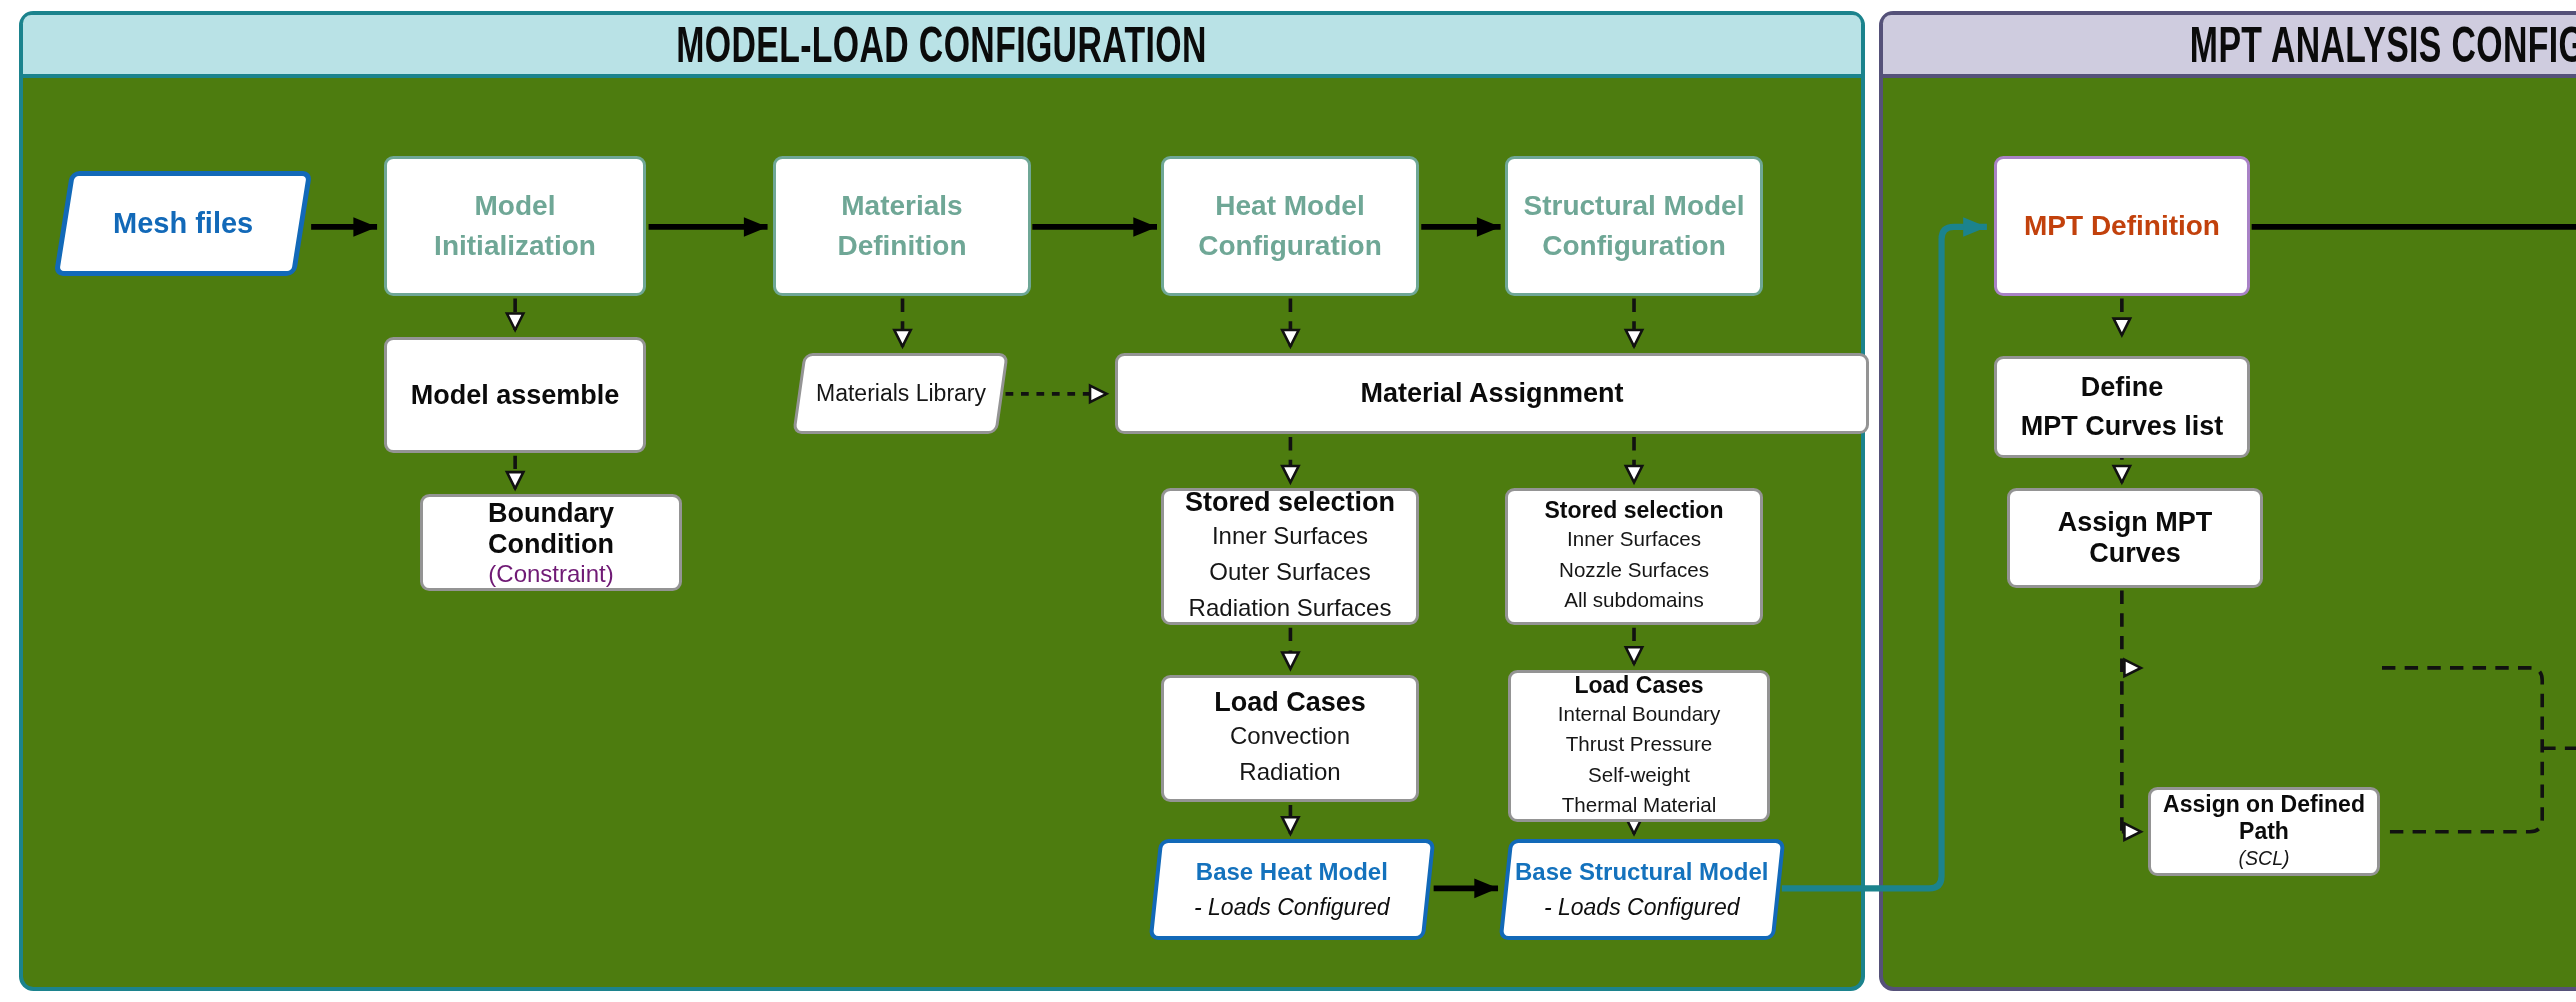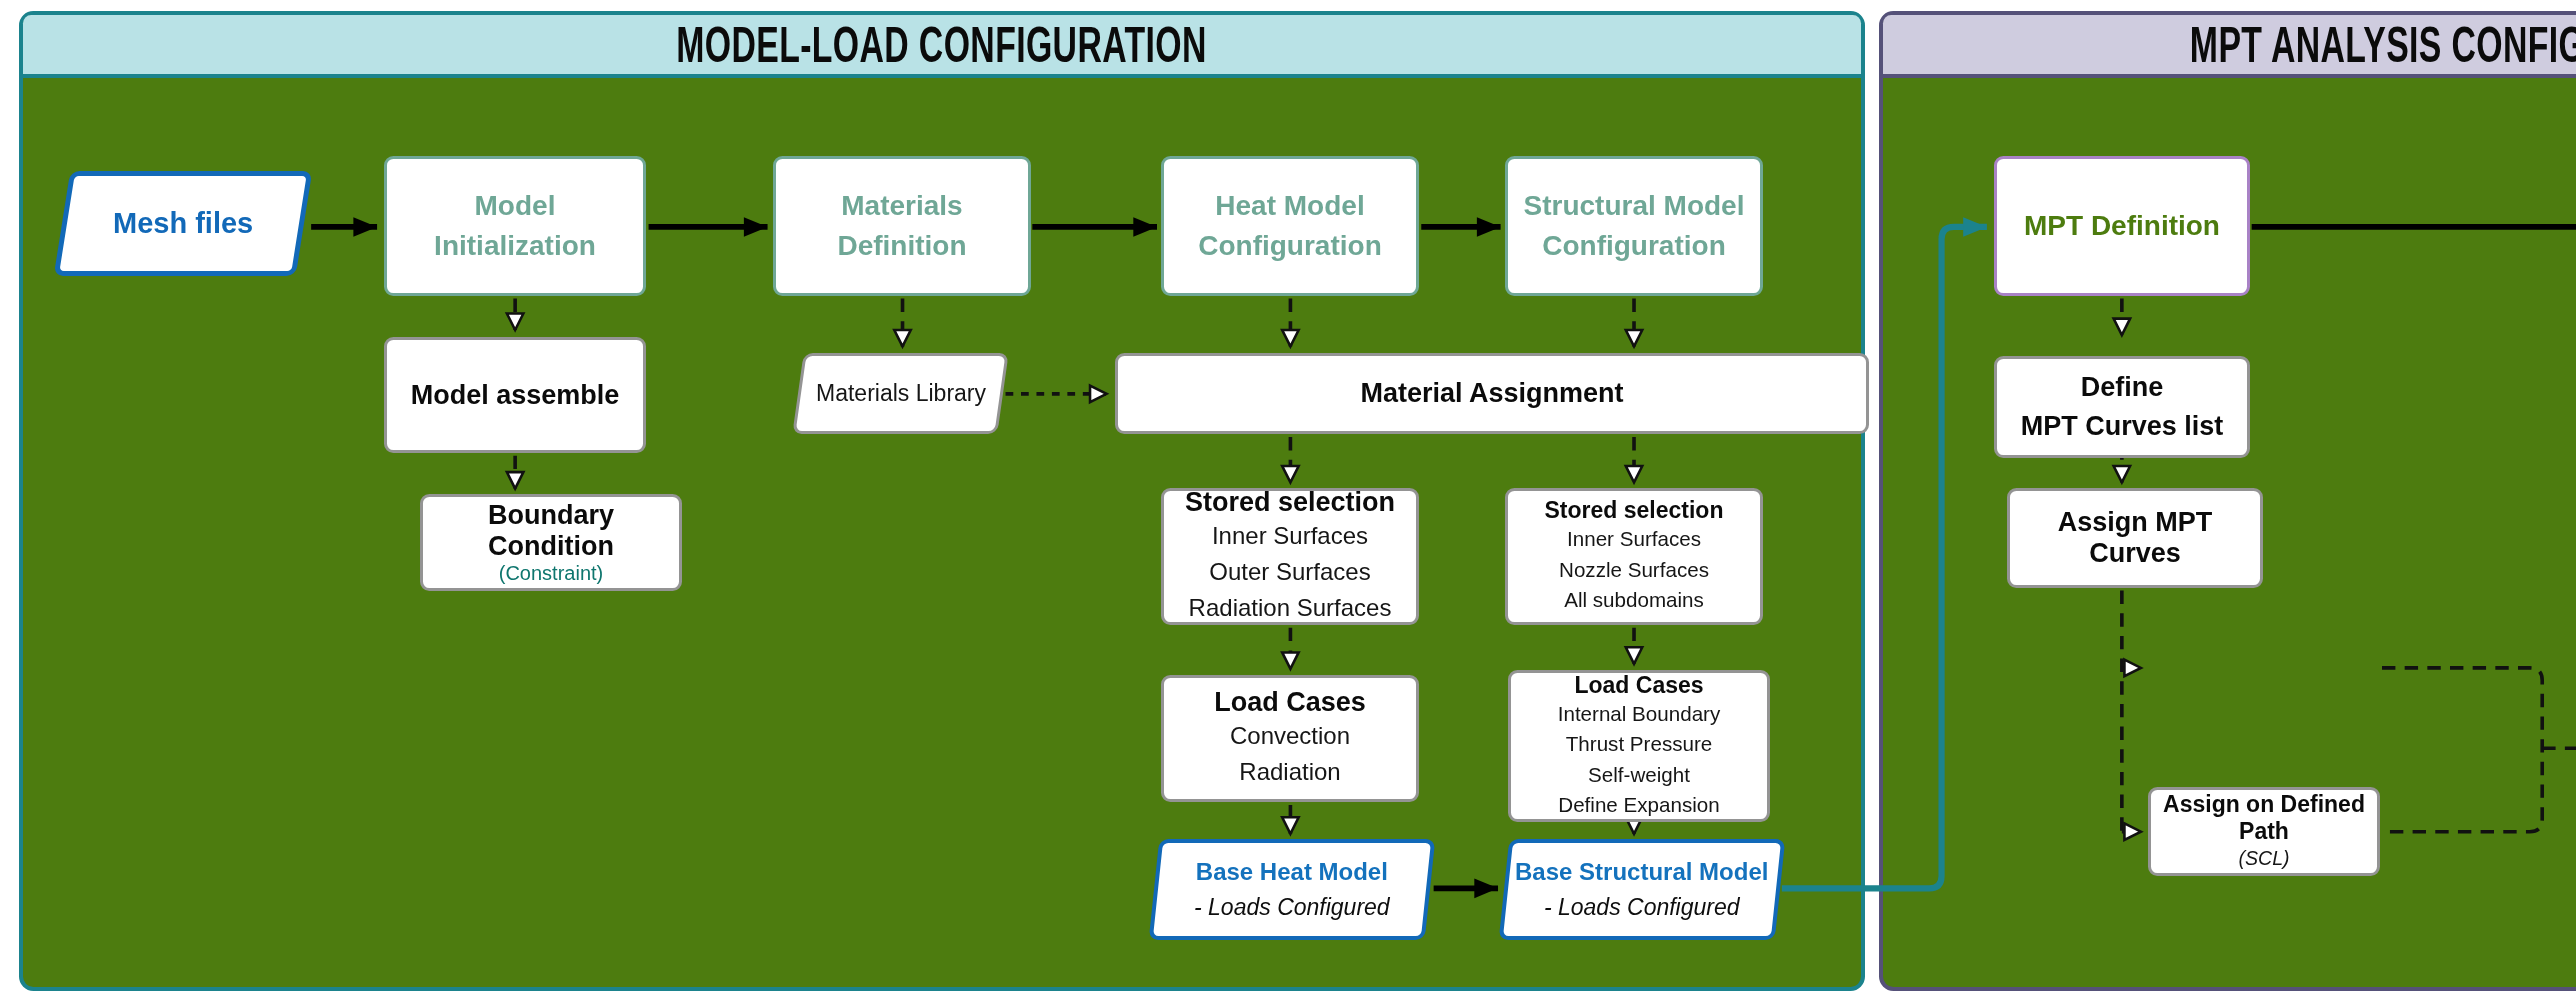--- a/index.html
+++ b/index.html
@@ -33,28 +33,28 @@
   
   .node{
     position:absolute;box-sizing:border-box;background:#ffffff;
     display:flex;flex-direction:column;align-items:center;justify-content:center;
     text-align:center;border-radius:9.3px;
   }
   .skewed{transform:skewX(var(--sk));}
   .unskew{transform:skewX(calc(var(--sk) * -1));display:flex;flex-direction:column;align-items:center;justify-content:center;}
   .pre{white-space:pre-line;}
   .teal-box{border:3.6px solid #6fa796;color:#6fa796;font-weight:700;font-size:28px;line-height:1.42;justify-content:center;}
-  .purple-box{border:3.6px solid #a982c6;color:#4d7c0f;font-weight:700;font-size:28px;line-height:1.45;}
+  .purple-box{border:3.6px solid #a982c6;color:#c2410c;font-weight:700;font-size:28px;line-height:1.45;}
   .gray-box{border:3.1px solid #949494;color:#111111;}
   .blue-box{border:4.1px solid #1269b8;color:#111111;}
   .g-title{font-weight:700;font-size:27px;color:#0b0b0b;}
   .g-title.sm{font-size:23px;}
   .g-item{font-size:24px;color:#161616;line-height:1.5;}
   .g-item.sm{font-size:20.6px;line-height:1.48;}
-  .g-sub{font-size:20px;color:#0f766e;}
+  .g-sub{font-size:24px;color:#701a75;}
   .g-sub-italic{font-style:italic;font-size:19.6px;color:#161616;line-height:1.4;}
   .lib-text{font-size:23px;color:#161616;}
   .blue-title{color:#1472bd;font-weight:700;font-size:25px;line-height:1.5;}
   .blue-title.sm{font-size:24px;}
   .it-line{font-style:italic;font-size:23px;color:#0e0e0e;line-height:1.5;}
 </style>
 </head>
 <body>
 
 <div id="canvas">
@@ -191,21 +191,21 @@
     <span class="g-title">Load Cases</span>
     <span class="g-item">Convection</span>
     <span class="g-item">Radiation</span>
   </div>
 
   <div class="node gray-box" style="left:1508px;top:670px;width:262px;height:152px;">
     <span class="g-title sm">Load Cases</span>
     <span class="g-item sm">Internal Boundary</span>
     <span class="g-item sm">Thrust Pressure</span>
     <span class="g-item sm">Self-weight</span>
-    <span class="g-item sm">Define Expansion</span>
+    <span class="g-item sm">Thermal Material</span>
   </div>
 
   <div class="node blue-box skewed" style="left:1154px;top:839px;width:276px;height:101px;--sk:-6deg;">
     <div class="unskew" style="--sk:-6deg;">
       <span class="blue-title sm">Base Heat Model</span>
       <span class="it-line">- Loads Configured</span>
     </div>
   </div>
 
   <div class="node blue-box skewed" style="left:1504px;top:839px;width:276px;height:101px;--sk:-6deg;">

